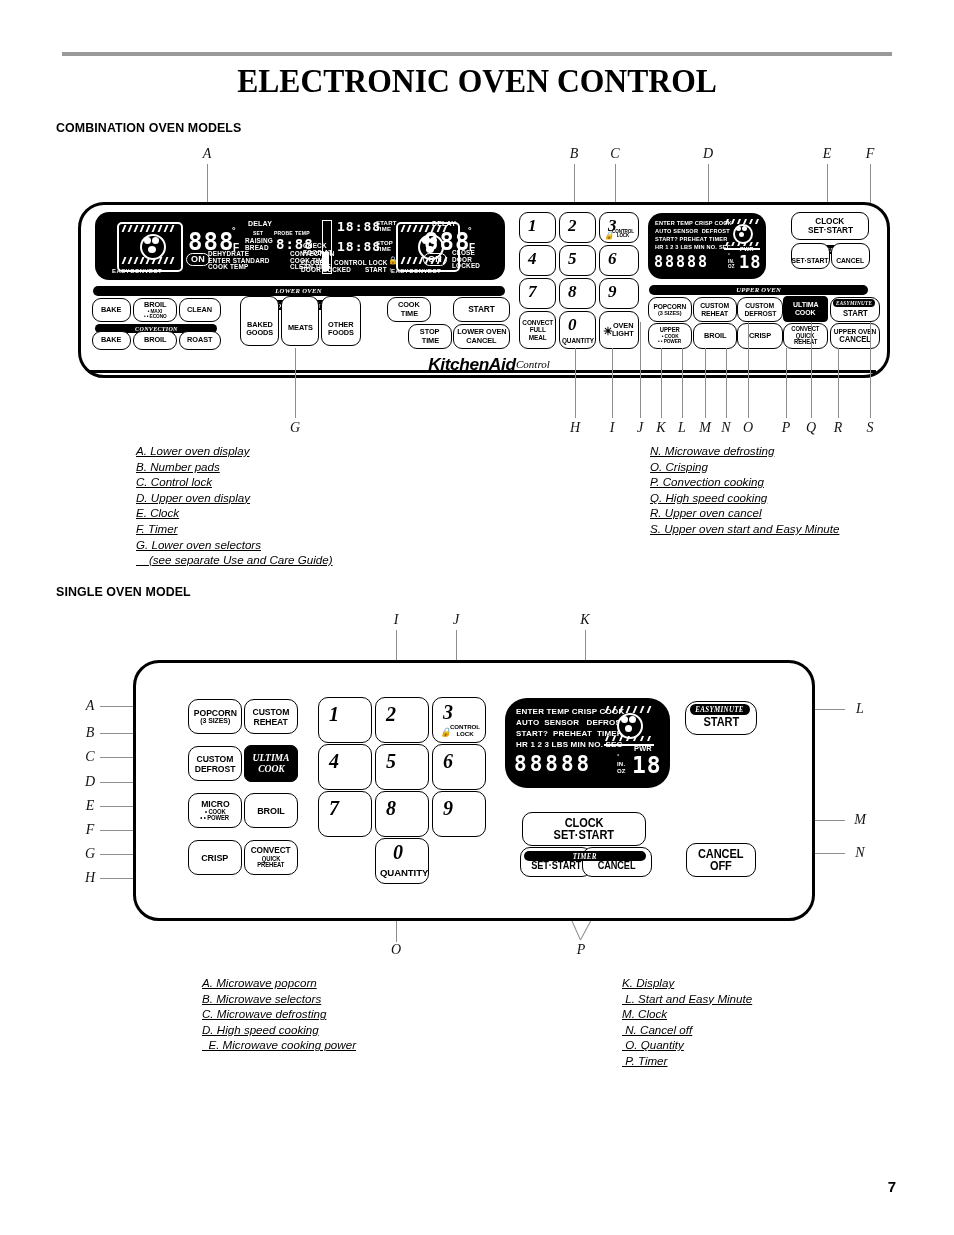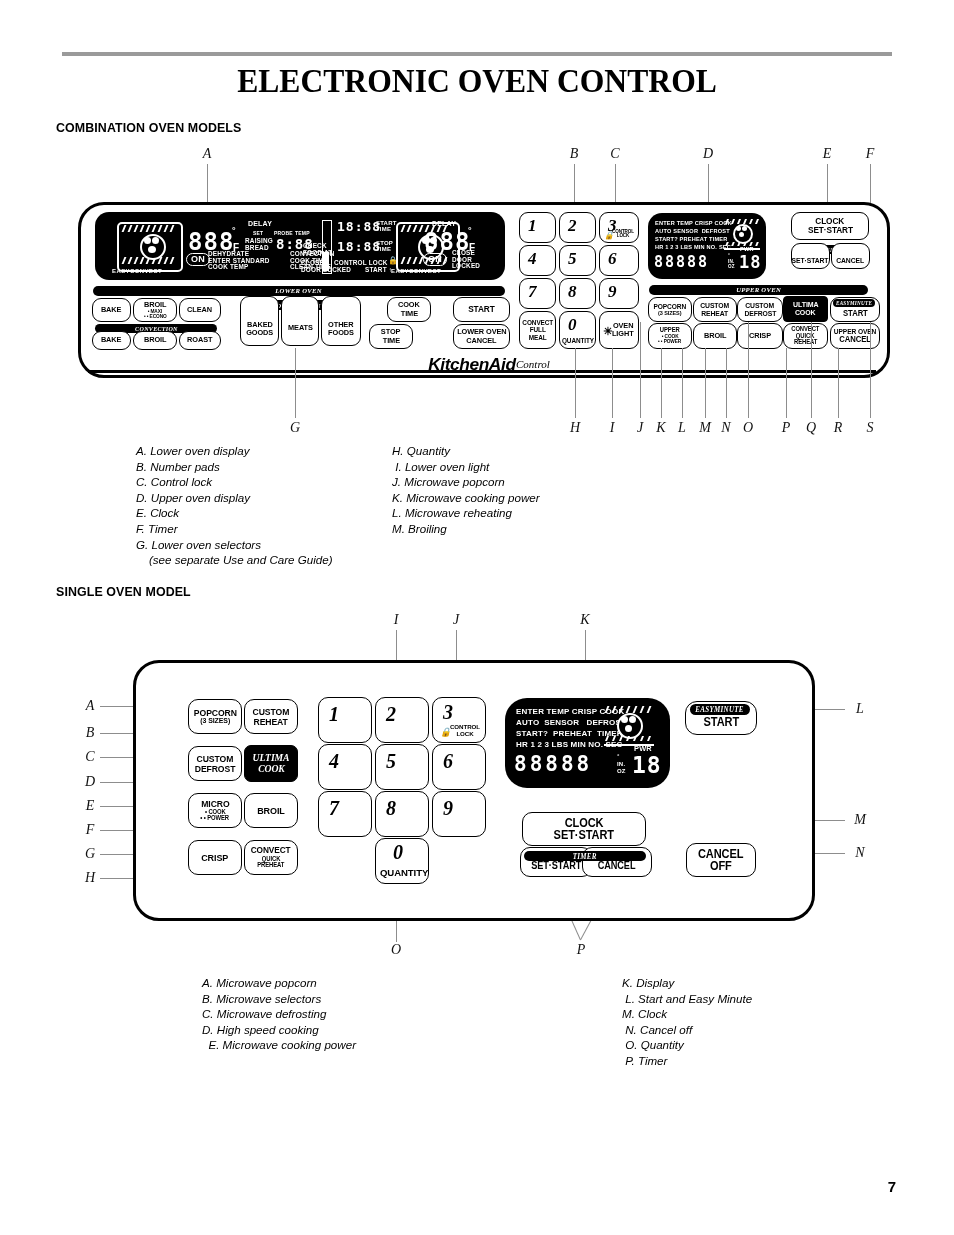--- a/index.html
+++ b/index.html
@@ -99,20 +99,21 @@
     position:absolute;font-family:"Liberation Serif",serif;
     font-style:italic;font-size:11px;
   }
   .panel-rule{position:absolute;background:#000;height:3px;}
 
   
   .legend{
     position:absolute;font-family:"Liberation Sans",sans-serif;
     font-style:italic;font-size:11.6px;line-height:15.6px;
     white-space:pre;
+    text-decoration:underline;
   }
   .legend .ln{display:block;}
   .pageno{
     position:absolute;right:58px;bottom:40px;
     font-family:"Liberation Sans",sans-serif;font-weight:bold;font-size:15px;
   }
   .lock-ico{position:absolute;font-size:8px;}
   .bulb{position:absolute;font-size:11px;}
 </style>
 </head>
@@ -316,21 +317,21 @@
   </div>
   <div class="key" style="left:321px;top:296px;width:38px;height:48px;font-size:8px;">
     <span class="l1" style="margin-top:16px">OTHER</span>
     <span class="l2">FOODS</span>
   </div>
 
   <div class="key" style="left:387px;top:297px;width:42px;height:23px;font-size:8px;">
     <span class="l1">COOK</span>
     <span class="l2">TIME</span>
   </div>
-  <div class="key" style="left:369px;top:324px;width:42px;height:23px;font-size:8px;">
+  <div class="key" style="left:408px;top:324px;width:42px;height:23px;font-size:8px;">
     <span class="l1">STOP</span>
     <span class="l2">TIME</span>
   </div>
   <div class="key" style="left:453px;top:297px;width:55px;height:23px;font-size:9px;">
     <span class="l1">START</span>
   </div>
   <div class="key" style="left:453px;top:324px;width:55px;height:23px;font-size:8px;">
     <span class="l1">LOWER OVEN</span>
     <span class="l2">CANCEL</span>
   </div>
@@ -467,21 +468,21 @@
       <div class="callout" style="left: 778px; top: 420px;">P</div>
       <div class="lead-v" style="left: 811px; top: 322px; height: 96px;"></div>
       <div class="callout" style="left: 803px; top: 420px;">Q</div>
       <div class="lead-v" style="left: 838px; top: 348px; height: 70px;"></div>
       <div class="callout" style="left: 830px; top: 420px;">R</div>
       <div class="lead-v" style="left: 870px; top: 322px; height: 96px;"></div>
       <div class="callout" style="left: 862px; top: 420px;">S</div>
     </div>
 
   <div class="legend" style="left:136px;top:443px;" id="cl1"><span class="ln">A. Lower oven display</span><span class="ln">B. Number pads</span><span class="ln">C. Control lock</span><span class="ln">D. Upper oven display</span><span class="ln">E. Clock</span><span class="ln">F. Timer</span><span class="ln">G. Lower oven selectors</span><span class="ln">    (see separate Use and Care Guide)</span></div>
-  <div class="legend" style="left:392px;top:443px;" id="cl2"><span class="ln">H. Quantity</span><span class="ln"> I. Lower oven light</span><span class="ln">J. Microwave popcorn</span><span class="ln">K. Microwave cooking power</span><span class="ln">L. Microwave reheating</span><span class="ln">M. Broiling</span></div>
+  <div class="legend" style="left:650px;top:443px;" id="cl3"><span class="ln">N. Microwave defrosting</span><span class="ln">O. Crisping</span><span class="ln">P. Convection cooking</span><span class="ln">Q. High speed cooking</span><span class="ln">R. Upper oven cancel</span><span class="ln">S. Upper oven start and Easy Minute</span></div>
 
   <div class="section-head" style="left:56px;top:584px;">SINGLE OVEN MODEL</div>
 
   <div id="single-callouts-top">
       <div class="callout" style="left: 388px; top: 612px;">I</div>
       <div class="lead-v" style="left: 396px; top: 630px; height: 67px;"></div>
       <div class="callout" style="left: 448px; top: 612px;">J</div>
       <div class="lead-v" style="left: 456px; top: 630px; height: 67px;"></div>
       <div class="callout" style="left: 577px; top: 612px;">K</div>
       <div class="lead-v" style="left: 585px; top: 630px; height: 70px;"></div>

